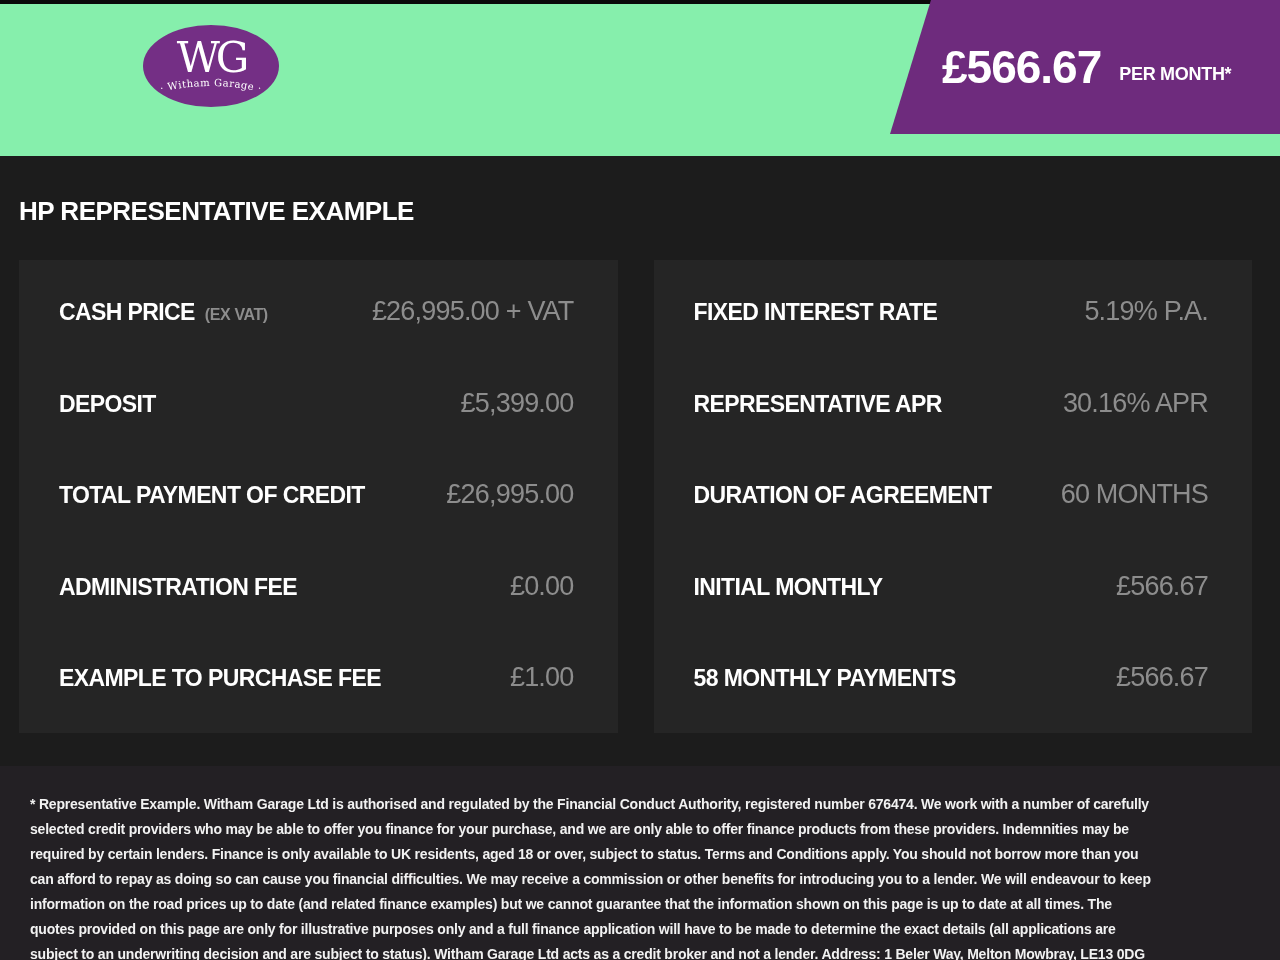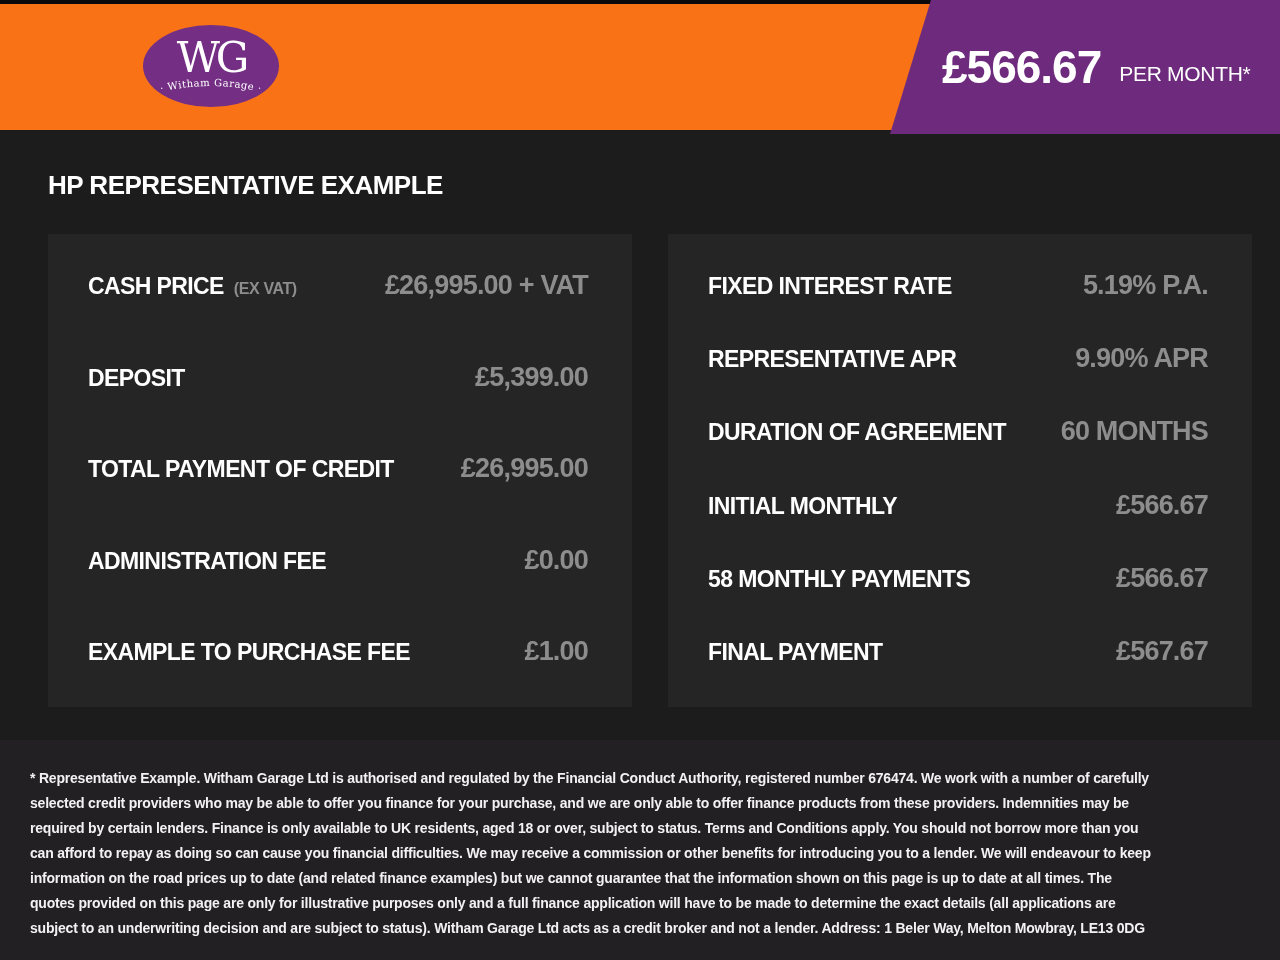--- a/index.html
+++ b/index.html
@@ -11,22 +11,22 @@
   }
 
   
   .top-strip {
     height: 4px;
     background: #0a0a0a;
     width: 100%;
   }
   .header {
     position: relative;
-    height: 126px;
-    background: #f97316;
+    height: 152px;
+    background: #86efac;
     width: 100%;
   }
   .logo {
     position: absolute;
     left: 143px;
     top: 21px;
     width: 136px;
     height: 82px;
     background: #742f85;
     border-radius: 50%;
@@ -59,32 +59,32 @@
     justify-content: flex-start;
     padding-left: 52px;
     color: #ffffff;
   }
   .price-amount {
     font-size: 46px;
     font-weight: 700;
     letter-spacing: -1px;
   }
   .price-period {
-    font-size: 21px;
-    font-weight: 400;
+    font-size: 18px;
+    font-weight: 700;
     margin-left: 18px;
     margin-top: 14px;
     letter-spacing: -0.3px;
   }
 
   
   .main {
     height: 610px;
     background: #1c1c1c;
-    padding: 40px 28px 0 48px;
+    padding: 40px 28px 0 19px;
   }
   .page-title {
     color: #ffffff;
     font-size: 26px;
     font-weight: 700;
     letter-spacing: -0.5px;
   }
   .panels {
     display: flex;
     gap: 36px;
@@ -114,21 +114,21 @@
   .row-note {
     color: #8d8d8d;
     font-size: 16px;
     font-weight: 700;
     margin-left: 10px;
     letter-spacing: -0.4px;
   }
   .row-value {
     color: #8d8d8d;
     font-size: 27px;
-    font-weight: 700;
+    font-weight: 400;
     letter-spacing: -0.8px;
     white-space: nowrap;
   }
 
   
   .disclaimer {
     height: 220px;
     background: #232024;
     padding: 26px 128px 0 30px;
   }
@@ -190,37 +190,33 @@
       </div>
     </div>
 
     <div class="panel">
       <div class="row">
         <span class="row-label">FIXED INTEREST RATE</span>
         <span class="row-value">5.19% P.A.</span>
       </div>
       <div class="row">
         <span class="row-label">REPRESENTATIVE APR</span>
-        <span class="row-value">9.90% APR</span>
+        <span class="row-value">30.16% APR</span>
       </div>
       <div class="row">
         <span class="row-label">DURATION OF AGREEMENT</span>
         <span class="row-value">60 MONTHS</span>
       </div>
       <div class="row">
         <span class="row-label">INITIAL MONTHLY</span>
         <span class="row-value">£566.67</span>
       </div>
       <div class="row">
         <span class="row-label">58 MONTHLY PAYMENTS</span>
         <span class="row-value">£566.67</span>
-      </div>
-      <div class="row">
-        <span class="row-label">FINAL PAYMENT</span>
-        <span class="row-value">£567.67</span>
       </div>
     </div>
 
   </div>
 </div>
 
 <div class="disclaimer">
   <p class="disclaimer-text">* Representative Example. Witham Garage Ltd is authorised and regulated by the Financial Conduct Authority, registered number 676474. We work with a number of carefully selected credit providers who may be able to offer you finance for your purchase, and we are only able to offer finance products from these providers. Indemnities may be required by certain lenders. Finance is only available to UK residents, aged 18 or over, subject to status. Terms and Conditions apply. You should not borrow more than you can afford to repay as doing so can cause you financial difficulties. We may receive a commission or other benefits for introducing you to a lender. We will endeavour to keep information on the road prices up to date (and related finance examples) but we cannot guarantee that the information shown on this page is up to date at all times. The quotes provided on this page are only for illustrative purposes only and a full finance application will have to be made to determine the exact details (all applications are subject to an underwriting decision and are subject to status). Witham Garage Ltd acts as a credit broker and not a lender. Address: 1 Beler Way, Melton Mowbray, LE13 0DG</p>
 </div>
 

